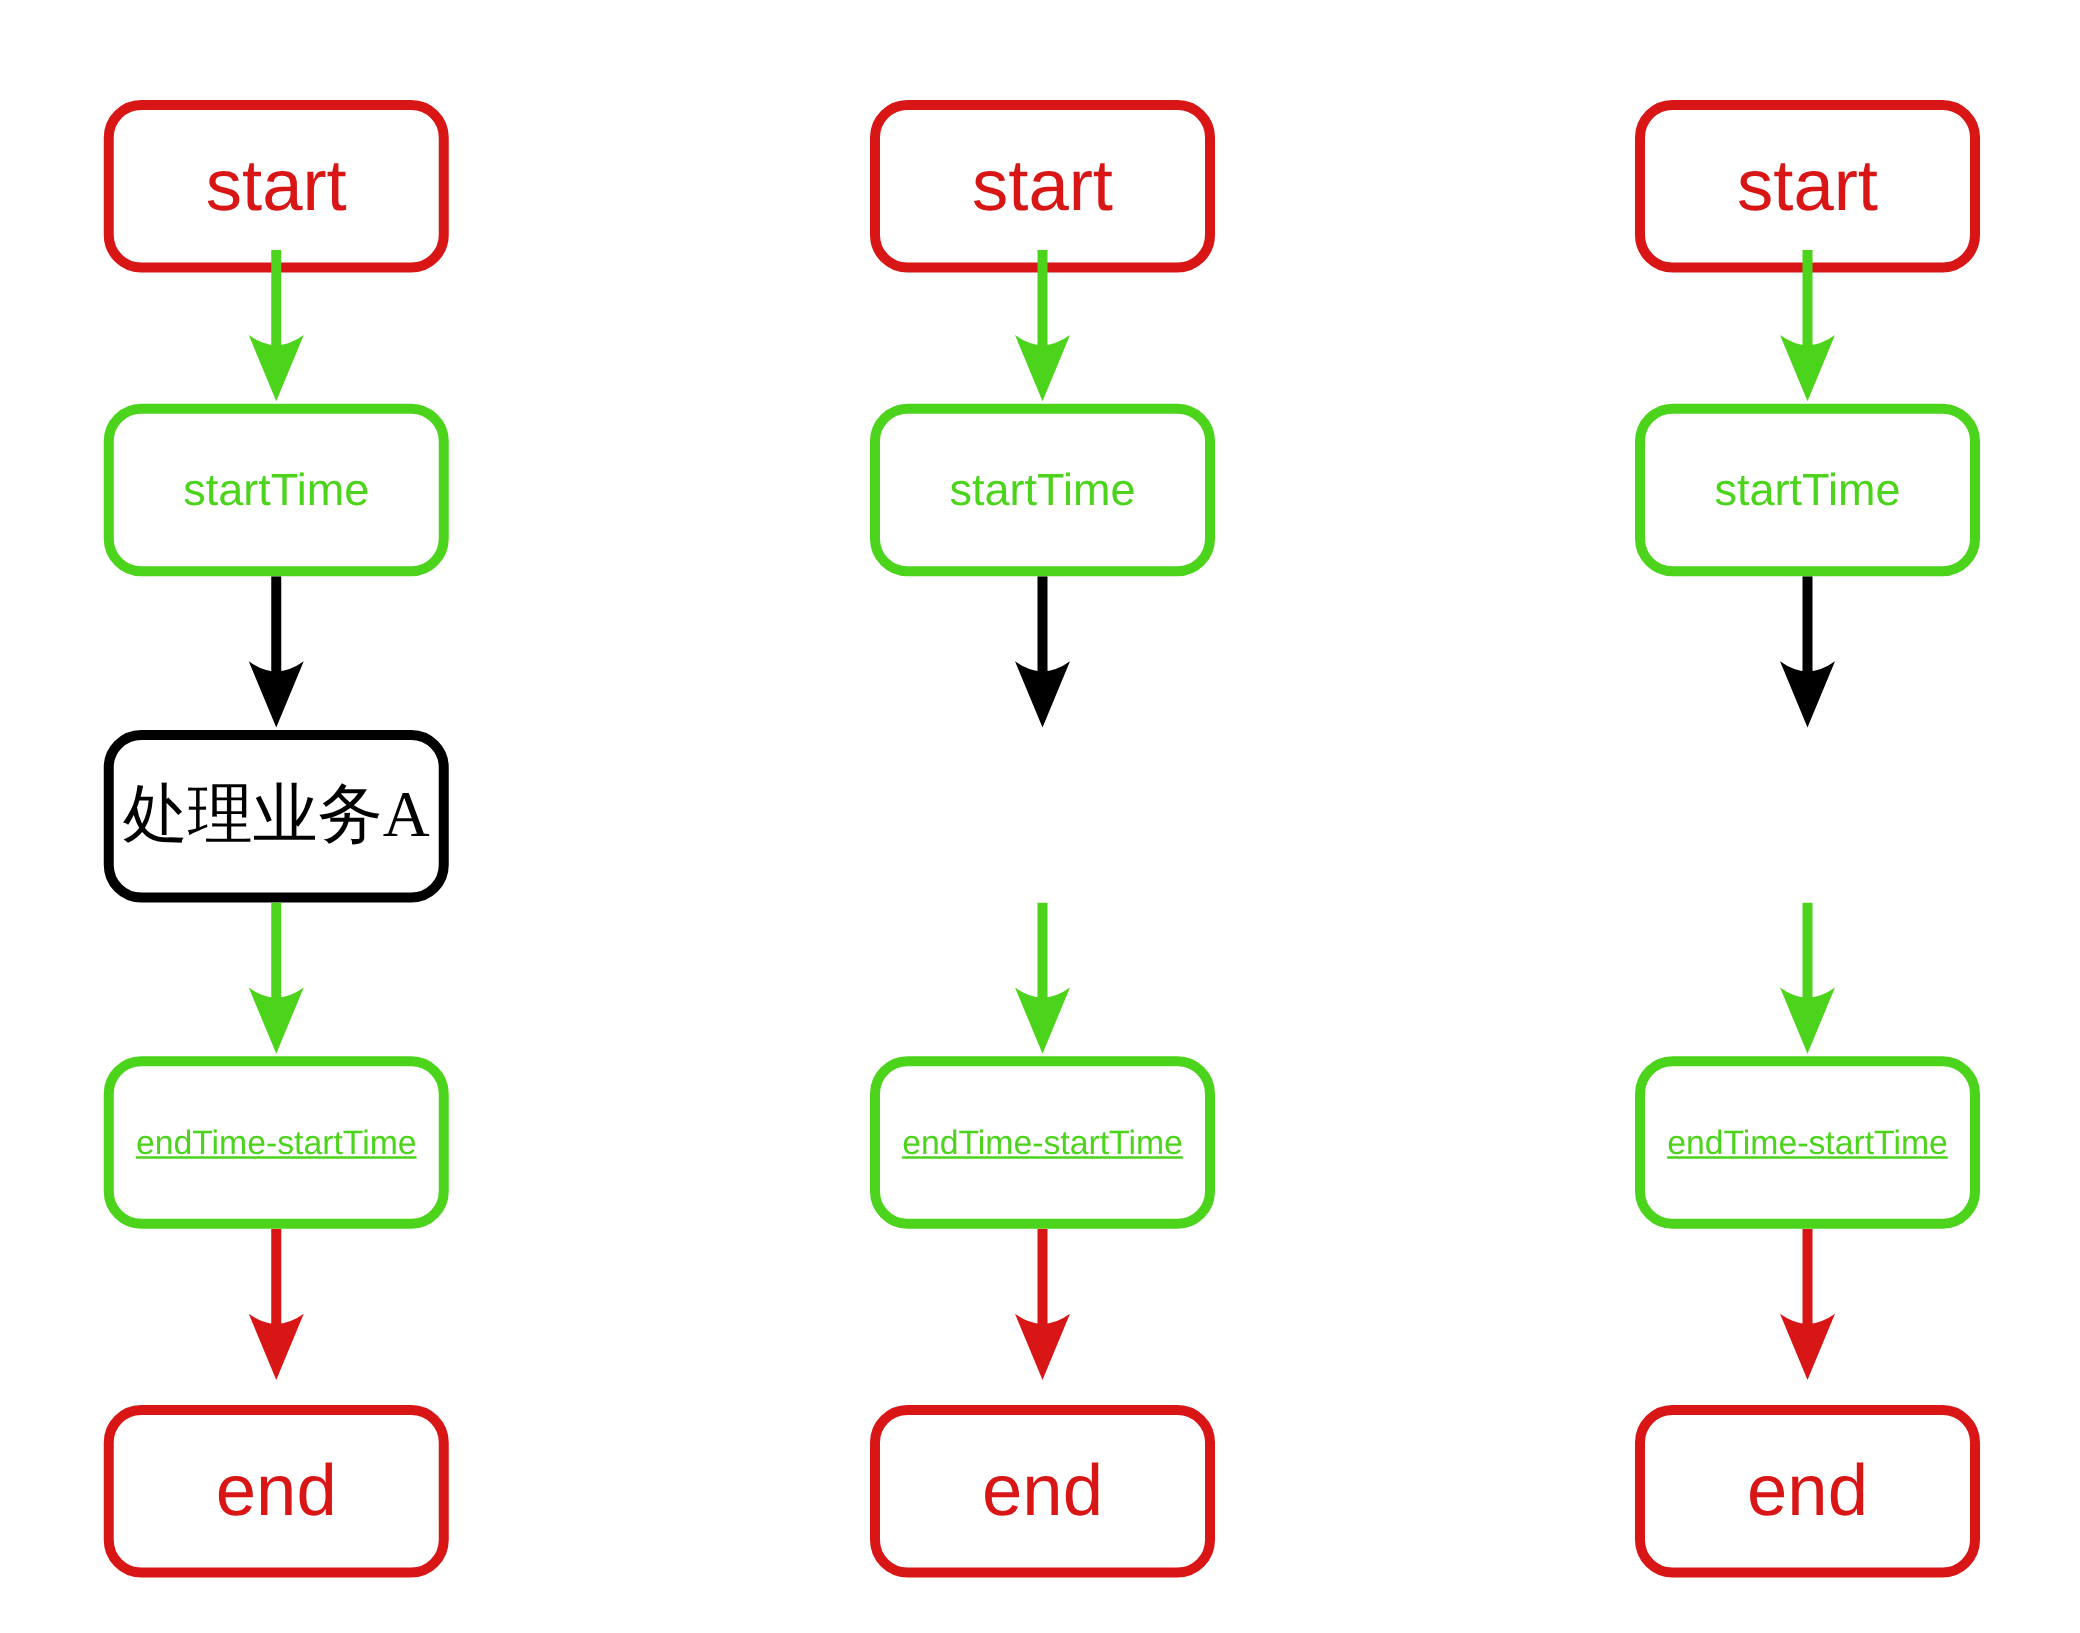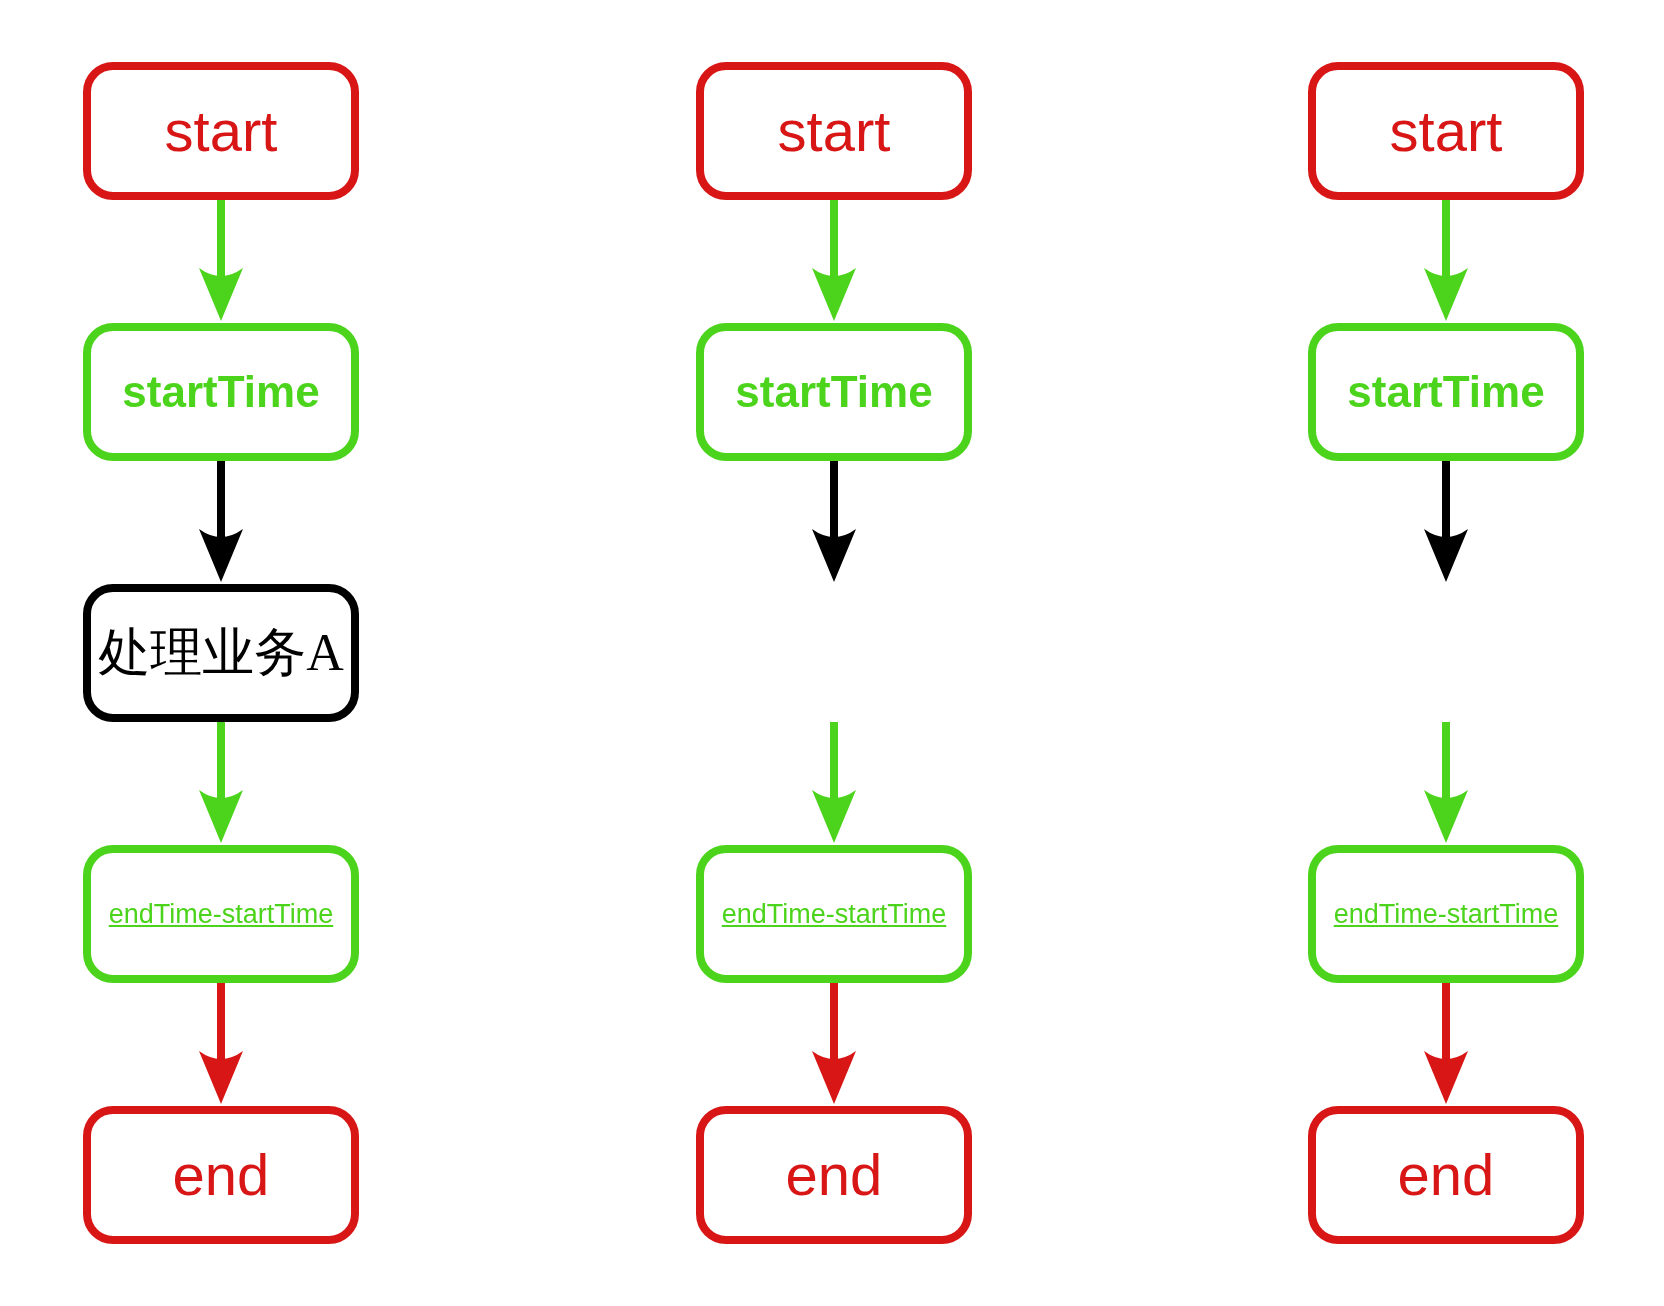--- a/index.html
+++ b/index.html
@@ -6,25 +6,25 @@
   .canvas{
     position:relative;width:1664px;height:1306px;background:#ffffff;
     font-family:"Liberation Sans",sans-serif;overflow:hidden;
   }
   .node{
     position:absolute;width:276px;height:138px;box-sizing:border-box;
     border:8px solid #000;border-radius:30px;background:#ffffff;
     display:flex;align-items:center;justify-content:center;text-align:center;
     line-height:1;white-space:nowrap;
   }
-  .c-red{border-color:var(--red);color:var(--red);}
+  .c-red{border-color:var(--red);color:var(--red);margin-top:18px;}
   .c-green{border-color:var(--green);color:var(--green);}
   .c-black{border-color:var(--black);color:var(--black);}
   .t-terminal{font-size:58px;}
-  .t-step{font-size:44px;font-weight:bold;}
+  .t-step{font-size:36px;}
   .t-process{font-size:52px;font-family:"Liberation Serif",serif;}
   .t-small{font-size:27px;text-decoration:underline;}
   .arrow{position:absolute;display:block;}
   .arrow line{stroke-width:8;}
   .a-green line{stroke:var(--green);} .a-green path{fill:var(--green);}
   .a-red line{stroke:var(--red);}     .a-red path{fill:var(--red);}
   .a-black line{stroke:var(--black);} .a-black path{fill:var(--black);}
 </style>
 </head>
 <body>

